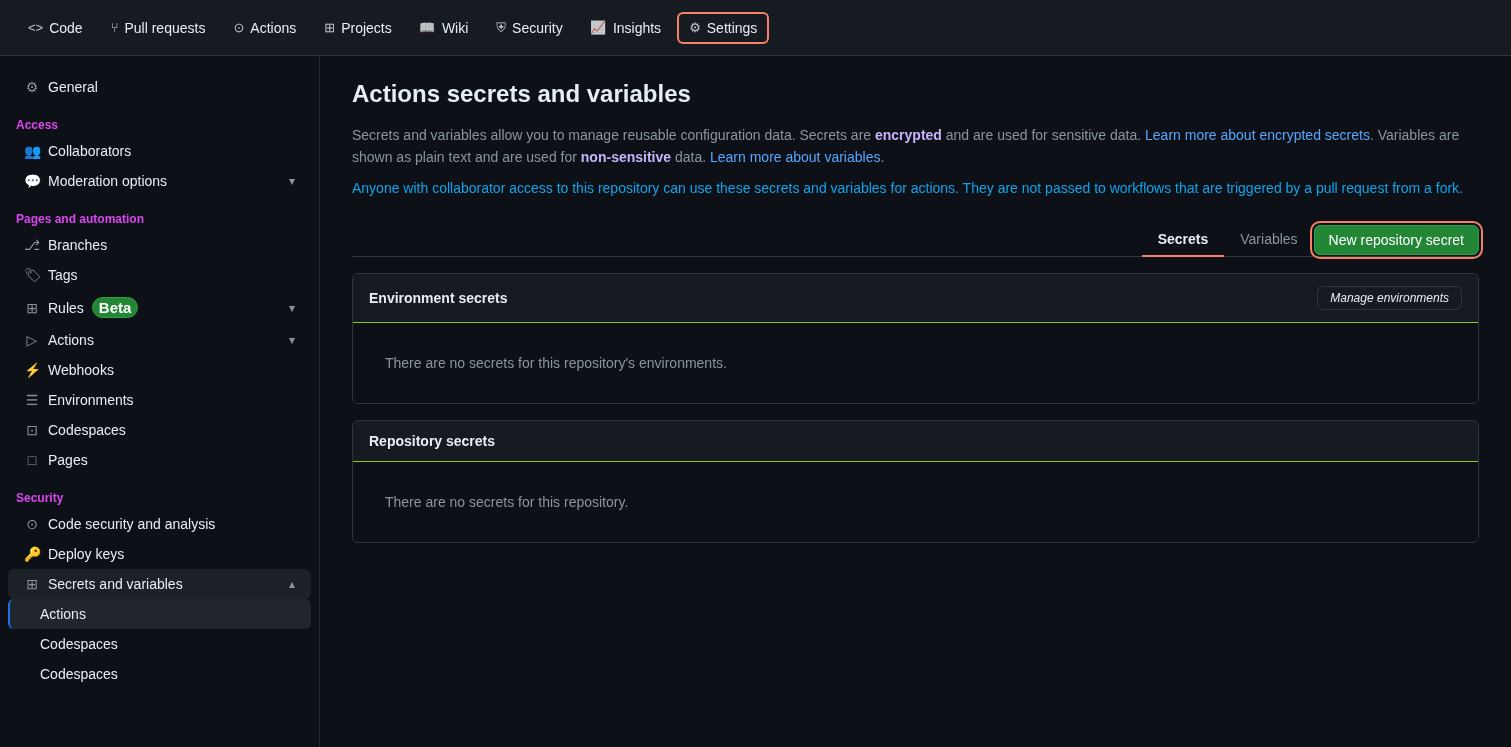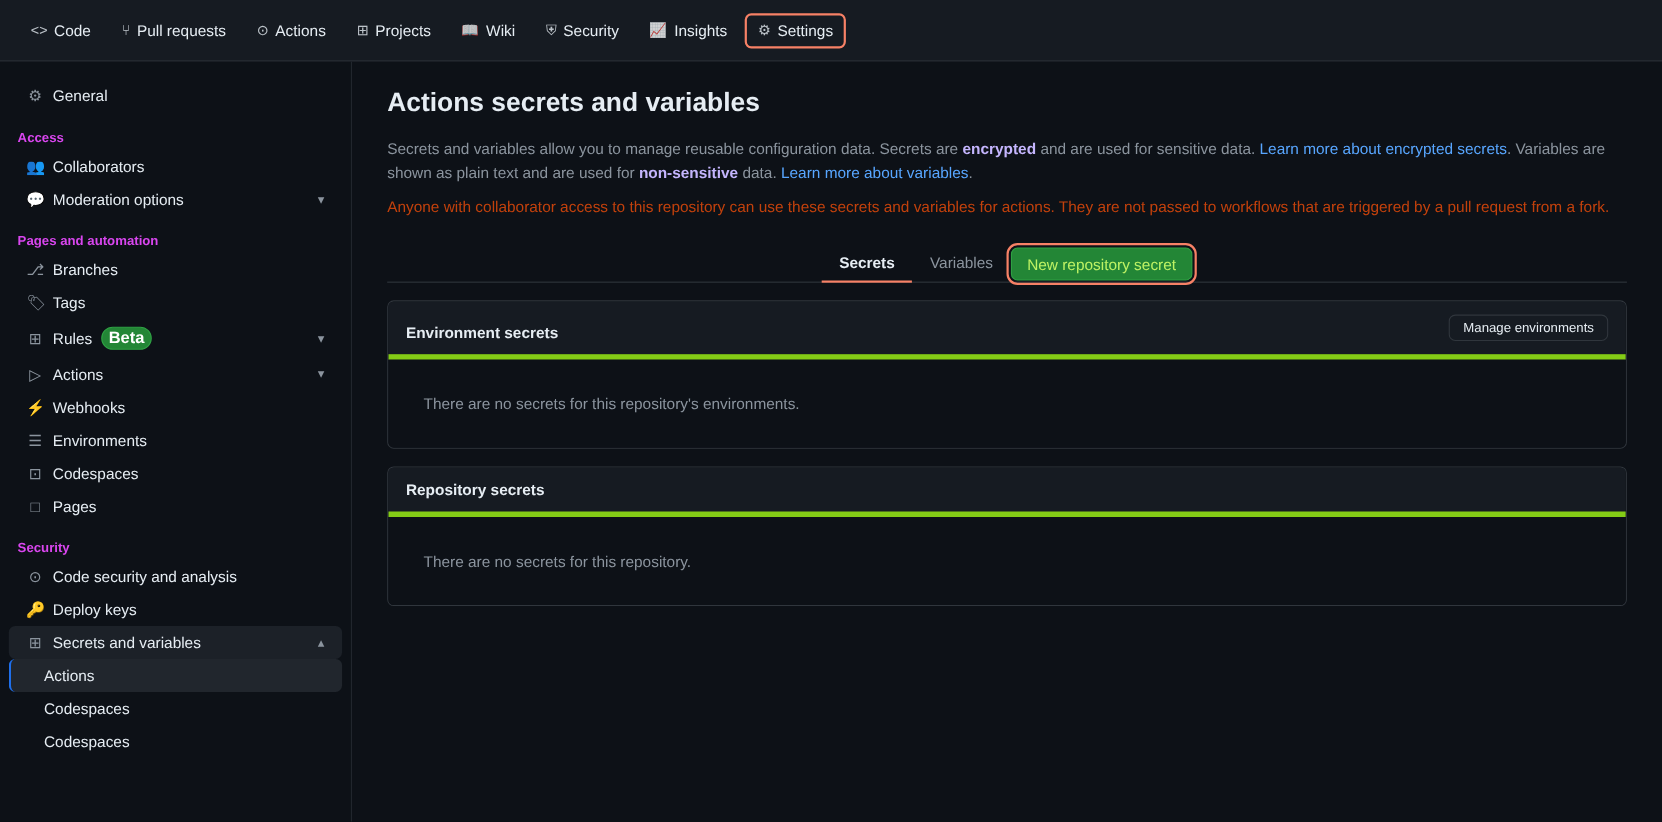--- a/index.html
+++ b/index.html
@@ -128,30 +128,30 @@
       text-decoration: none;
     }
     .description strong {
       color: #c4b5fd;
       font-weight: 600;
     }
     .description p { margin-bottom: 8px; }
 
     .access-note {
       font-size: 14px;
-      color: #c2410c;
+      color: #0ea5e9;
       line-height: 1.6;
       margin-bottom: 24px;
     }
 
     
     .tabs-row {
       display: flex;
       align-items: center;
-      justify-content: center;
+      justify-content: flex-end;
       border-bottom: 1px solid #30363d;
       margin-bottom: 16px;
       padding-bottom: 0;
     }
     .tabs {
       display: flex;
       gap: 0;
     }
     .tab {
       padding: 8px 16px;
@@ -161,59 +161,60 @@
       border-bottom: 2px solid transparent;
       margin-bottom: -1px;
     }
     .tab.active {
       color: #e6edf3;
       border-bottom: 2px solid #f78166;
       font-weight: 600;
     }
     .new-secret-btn {
       background: #238636;
-      color: #bef264;
+      color: #ffffff;
       border: 1px solid #2ea043;
       border-radius: 6px;
       padding: 6px 14px;
       font-size: 14px;
       font-weight: 500;
       cursor: pointer;
       outline: 2px solid #f78166;
       outline-offset: 2px;
     }
 
     
     .secrets-section {
       border: 1px solid #30363d;
       border-radius: 6px;
       margin-bottom: 16px;
       overflow: hidden;
     }
     .section-header {
       display: flex;
-      align-items: flex-end;
+      align-items: center;
       justify-content: space-between;
       padding: 12px 16px;
       background: #161b22;
-      border-bottom: 5px solid #84cc16;
+      border-bottom: 1px solid #84cc16;
     }
     .section-title {
       font-size: 14px;
       font-weight: 600;
       color: #e6edf3;
     }
     .manage-btn {
       background: transparent;
       color: #e6edf3;
       border: 1px solid #30363d;
       border-radius: 6px;
       padding: 4px 12px;
       font-size: 12px;
       cursor: pointer;
+      font-style: italic;
     }
     .empty-state {
       padding: 32px;
       text-align: left;
       color: #8b949e;
       font-size: 14px;
       background: #0d1117;
     }
   </style>
 </head>

